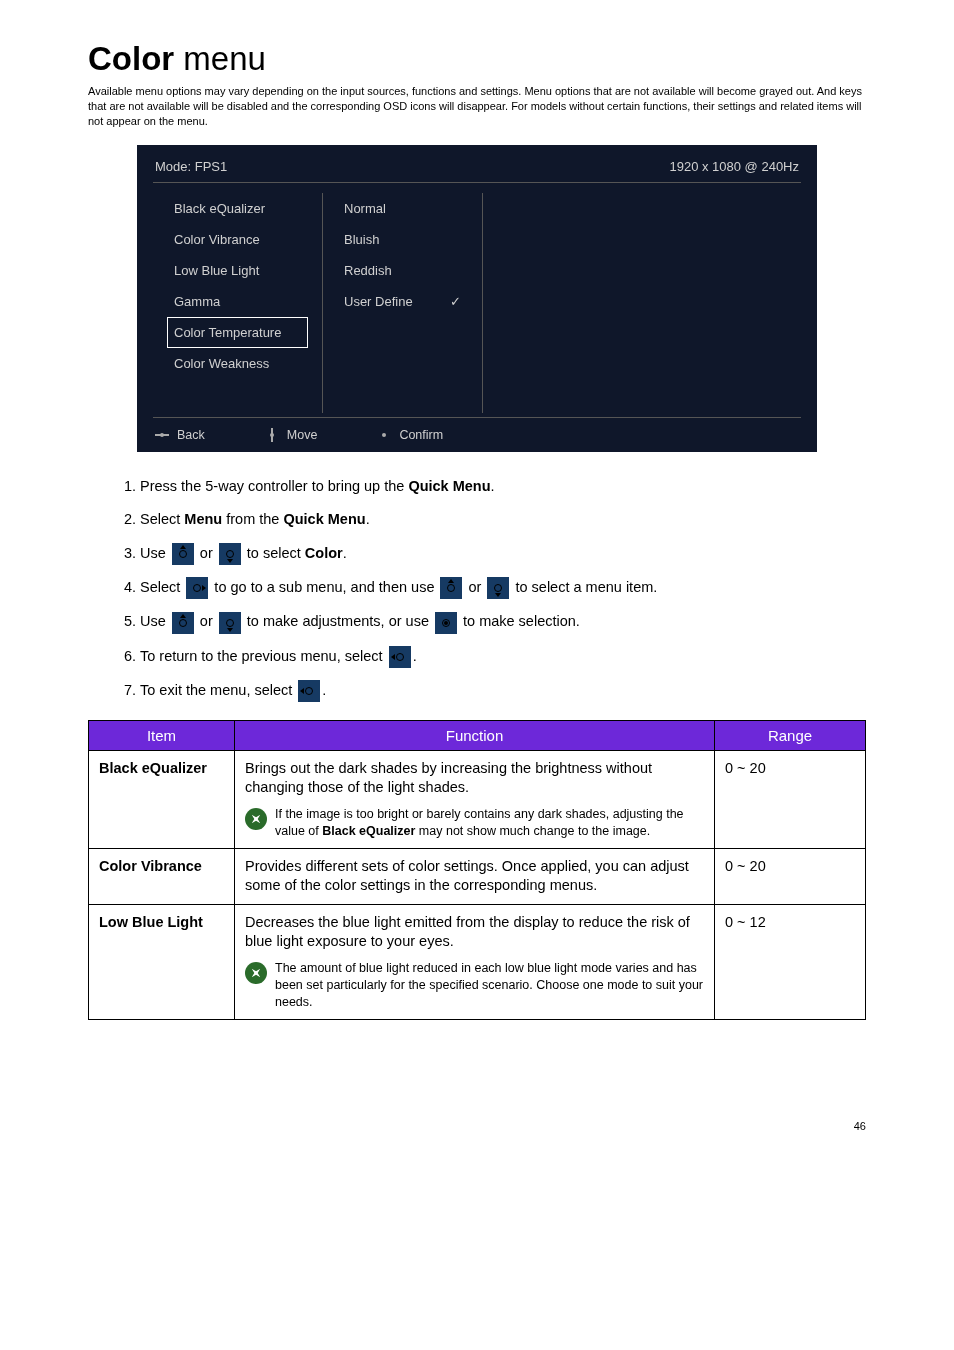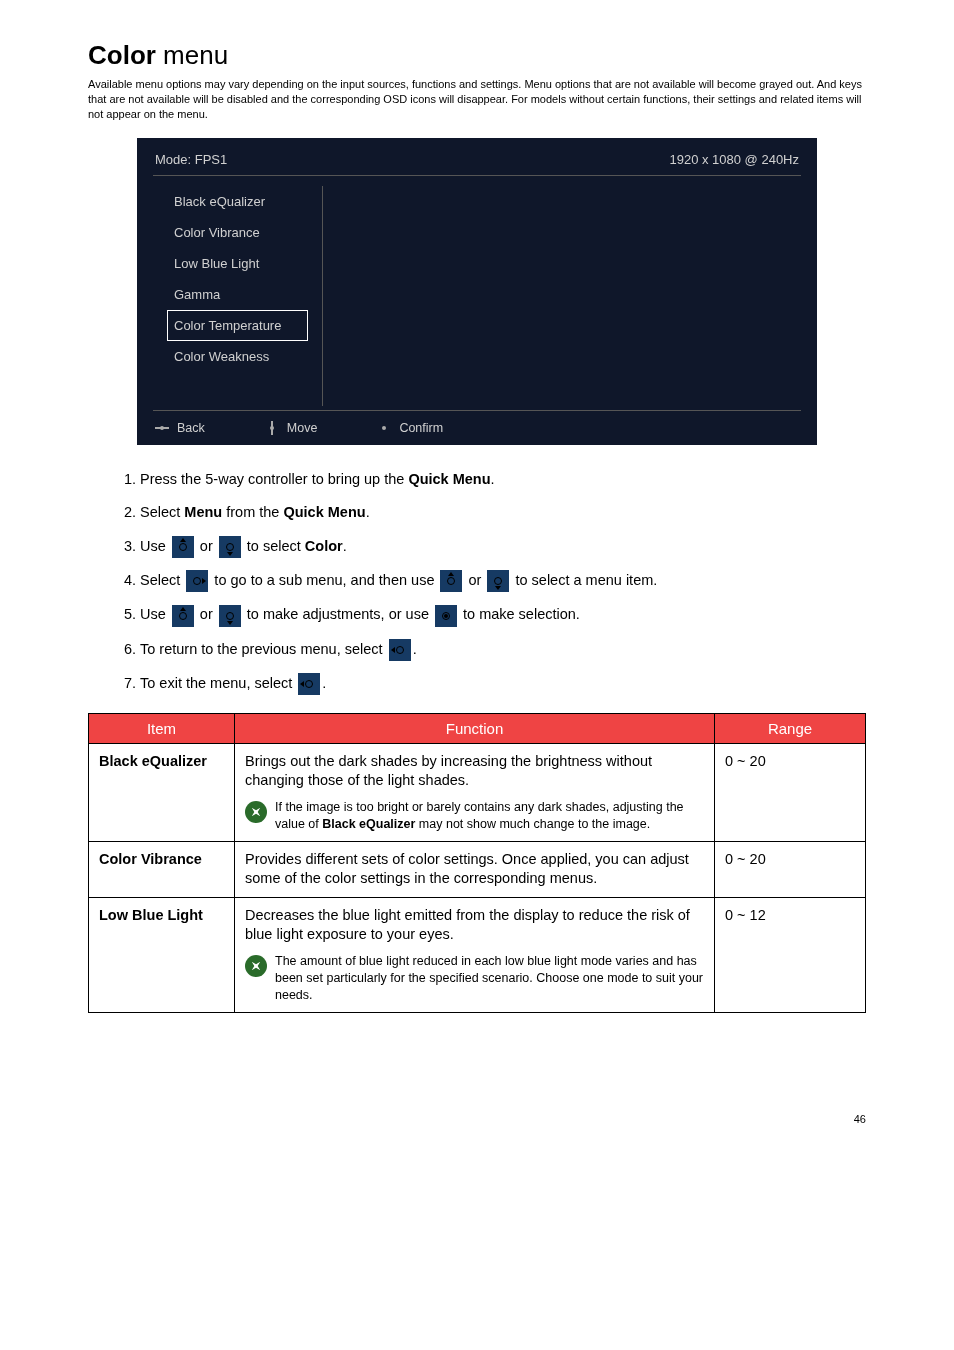--- a/index.html
+++ b/index.html
@@ -5,21 +5,21 @@
   body {
     margin: 0;
     padding: 40px 88px 40px 88px;
     font-family: Arial, Helvetica, sans-serif;
     font-size: 14px;
     color: #000;
     background: #fff;
     width: 954px;
     box-sizing: border-box;
   }
-  h1 { font-size: 26px; font-weight: normal; margin: 0 0 6px 0; }
+  h1 { font-size: 33px; font-weight: normal; margin: 0 0 6px 0; }
   h1 b { font-weight: bold; }
   .intro { font-size: 11px; line-height: 1.35; margin-bottom: 16px; }
   .osd {
     background: #0f172a;
     color: #d0d0d0;
     font-family: Arial, sans-serif;
     font-size: 13px;
     width: 680px;
     margin: 0 auto 24px auto;
     padding: 14px 16px 10px 16px;
@@ -54,21 +54,21 @@
     content:""; position:absolute; left:7px; top:7px; width:8px; height:8px;
     border:1.5px solid #000; border-radius:50%; background: transparent; box-sizing:border-box;
   }
   .ibtn.up::after { content:""; position:absolute; left:8px; top:2px; border-left:3px solid transparent; border-right:3px solid transparent; border-bottom:4px solid #000; }
   .ibtn.down::after { content:""; position:absolute; left:8px; bottom:2px; border-left:3px solid transparent; border-right:3px solid transparent; border-top:4px solid #000; }
   .ibtn.left::after { content:""; position:absolute; top:8px; left:2px; border-top:3px solid transparent; border-bottom:3px solid transparent; border-right:4px solid #000; }
   .ibtn.right::after { content:""; position:absolute; top:8px; right:2px; border-top:3px solid transparent; border-bottom:3px solid transparent; border-left:4px solid #000; }
   .ibtn.center::after { content:""; position:absolute; left:9px; top:9px; width:4px; height:4px; background:#000; border-radius:50%; }
 
   table.spec { border-collapse: collapse; width: 100%; }
-  table.spec th { background:#ef4444; color:#fff; font-weight:normal; padding:6px 8px; border:1px solid #000; font-size:15px; }
+  table.spec th { background:#6d28d9; color:#fff; font-weight:normal; padding:6px 8px; border:1px solid #000; font-size:15px; }
   table.spec td { border:1px solid #000; padding:8px 10px; vertical-align: top; font-size:14.5px; line-height:1.35; }
   table.spec td.name { font-weight:bold; width:125px; }
   table.spec td.range { width:130px; }
   .note { display:flex; gap:8px; margin-top:8px; }
   .note-icon {
     flex:0 0 auto; width:22px; height:22px; border-radius:50%;
     background:#2a6b2a; position:relative; margin-top:2px;
   }
   .note-icon::before {
     content:""; position:absolute; left:5px; top:5px; width:12px; height:12px;
@@ -91,20 +91,29 @@
   </div>
   <hr class="osd-hr">
   <div class="osd-cols">
     <div class="osd-col c2">
       <div class="osd-item">Black eQualizer</div>
       <div class="osd-item">Color Vibrance</div>
       <div class="osd-item">Low Blue Light</div>
       <div class="osd-item">Gamma</div>
       <div class="osd-item bordered">Color Temperature</div>
       <div class="osd-item">Color Weakness</div>
+    </div>
+    <div class="osd-col c3">
+      <div class="osd-item">Normal</div>
+      <div class="osd-item">Bluish</div>
+      <div class="osd-item">Reddish</div>
+      <div class="osd-item">
+        <span>User Define</span>
+          <span class="check">✓</span>
+      </div>
     </div>
     <div class="osd-col c4"></div>
   </div>
   <hr class="osd-hr">
   <div class="osd-foot">
     <div class="grp">
         <span class="joy h"></span>
         <span>Back</span>
       </div>
     <div class="grp">

